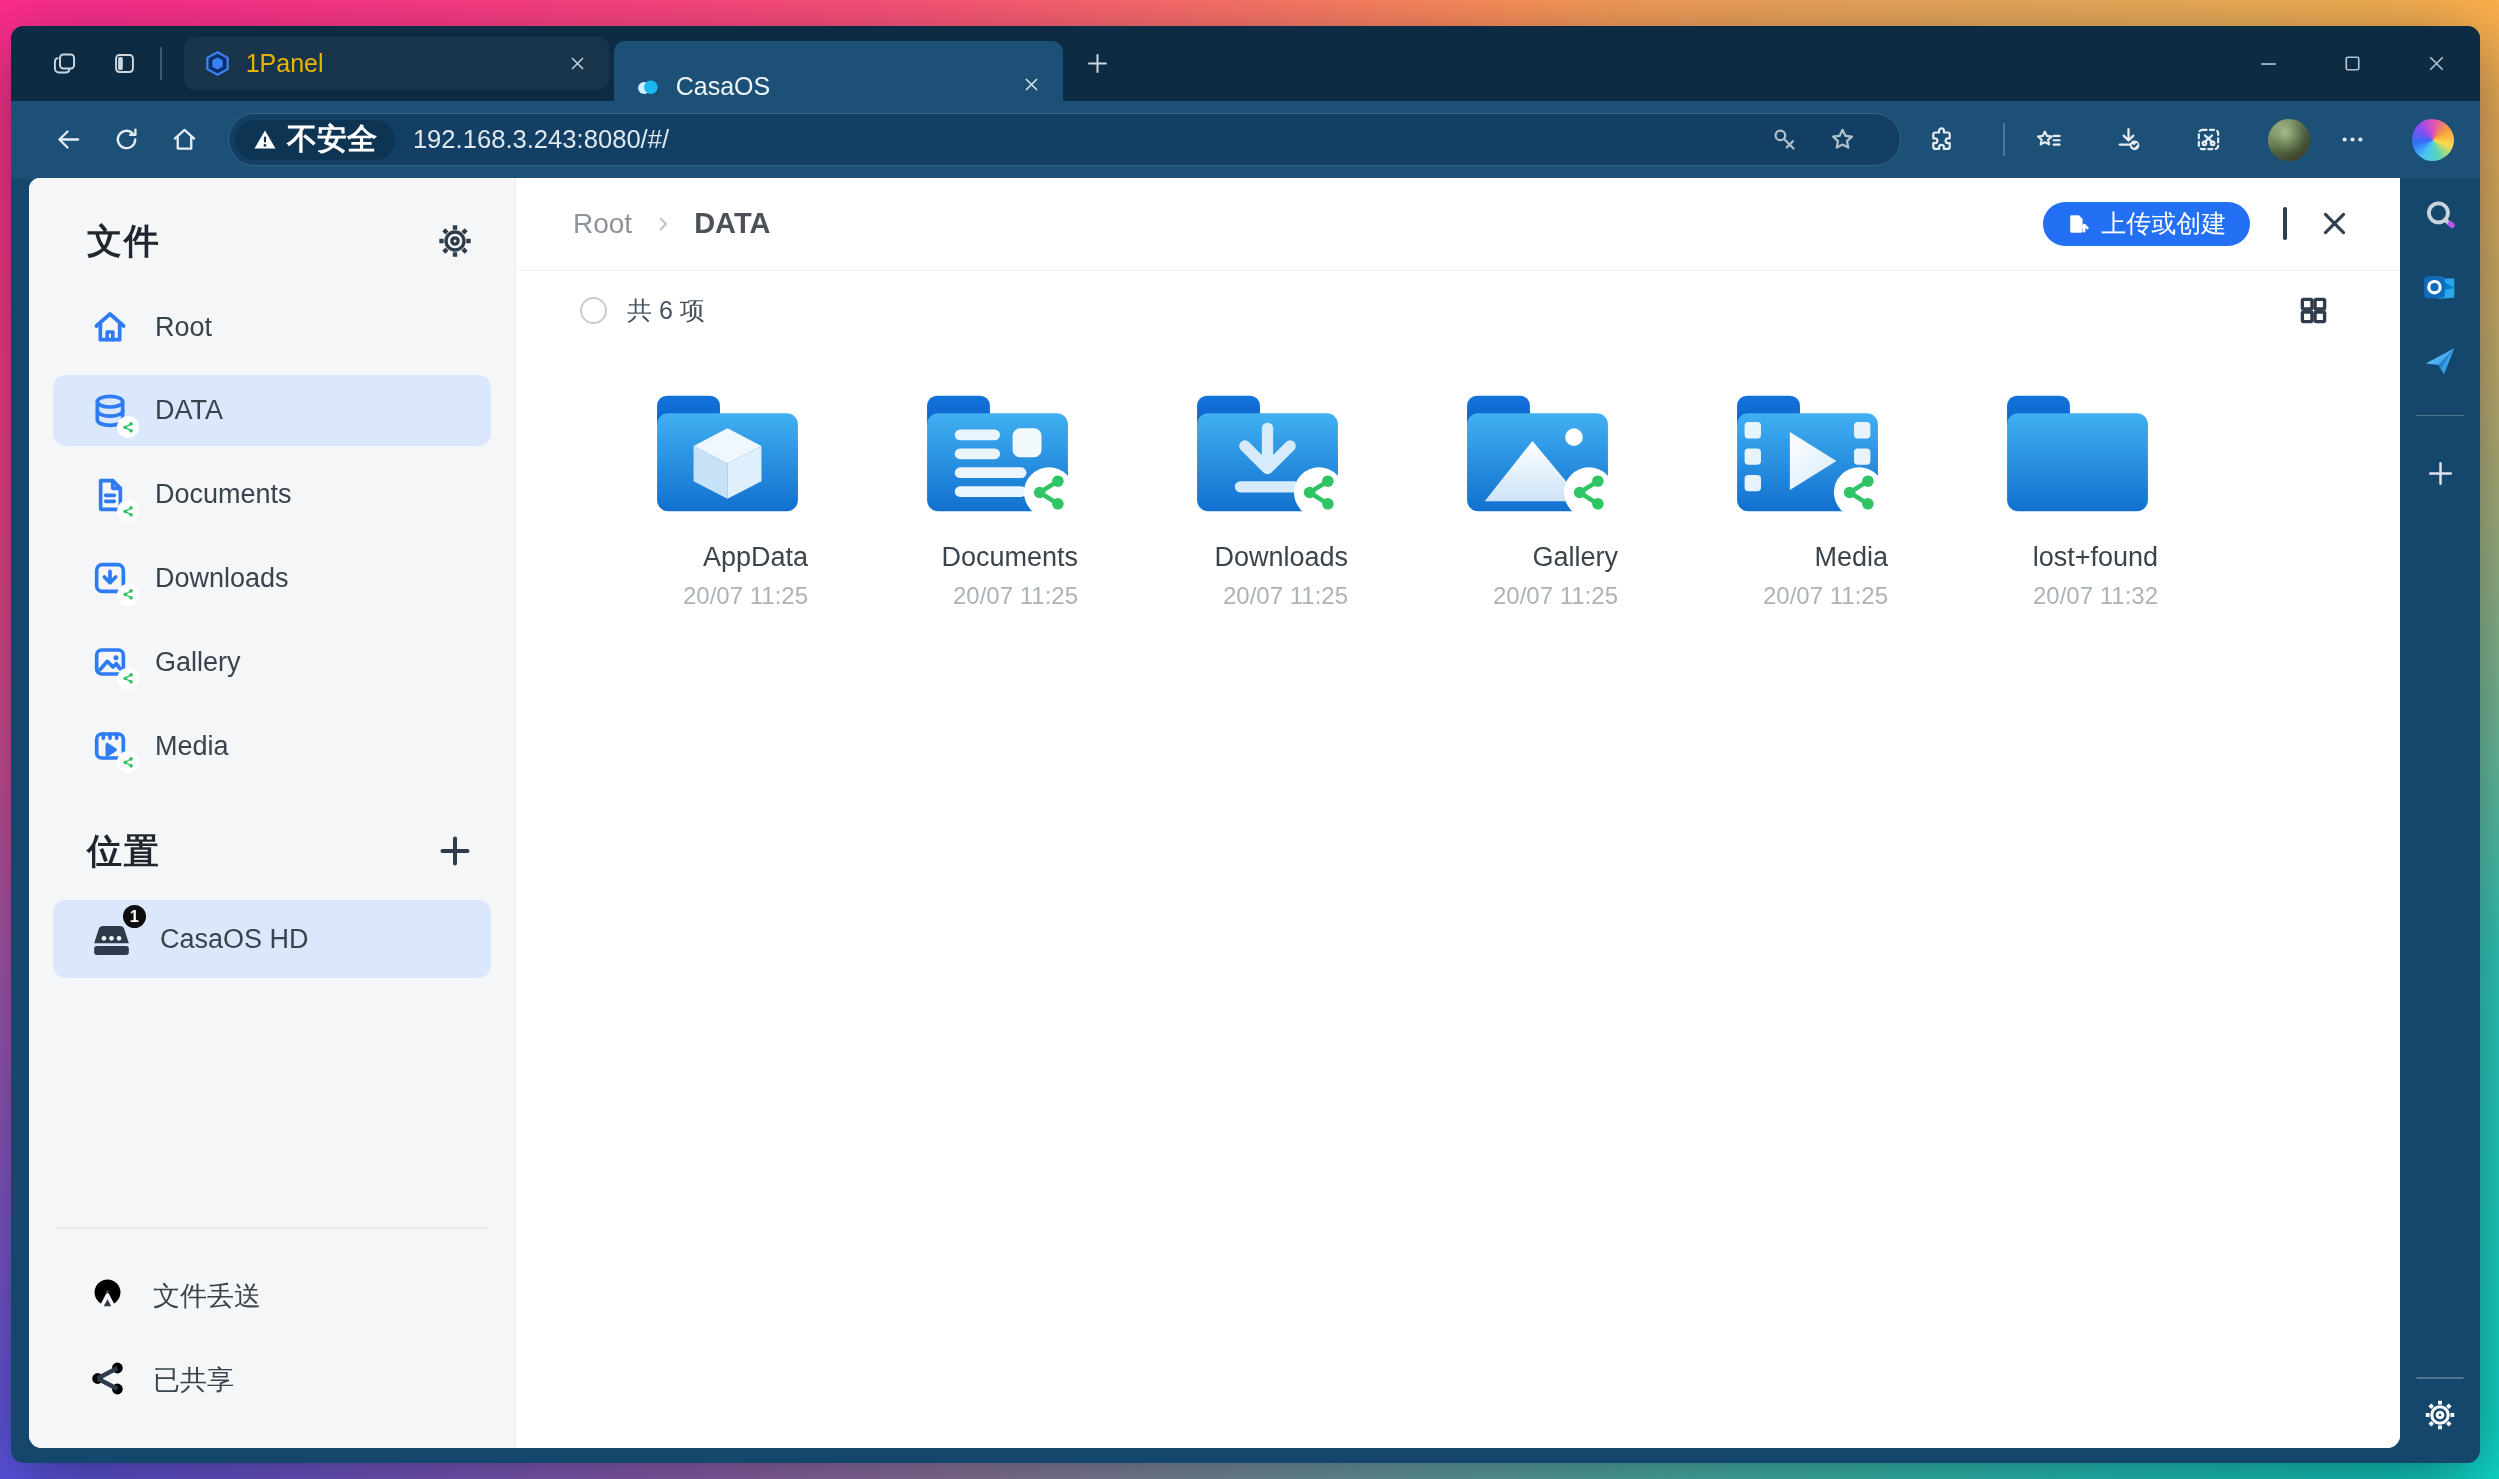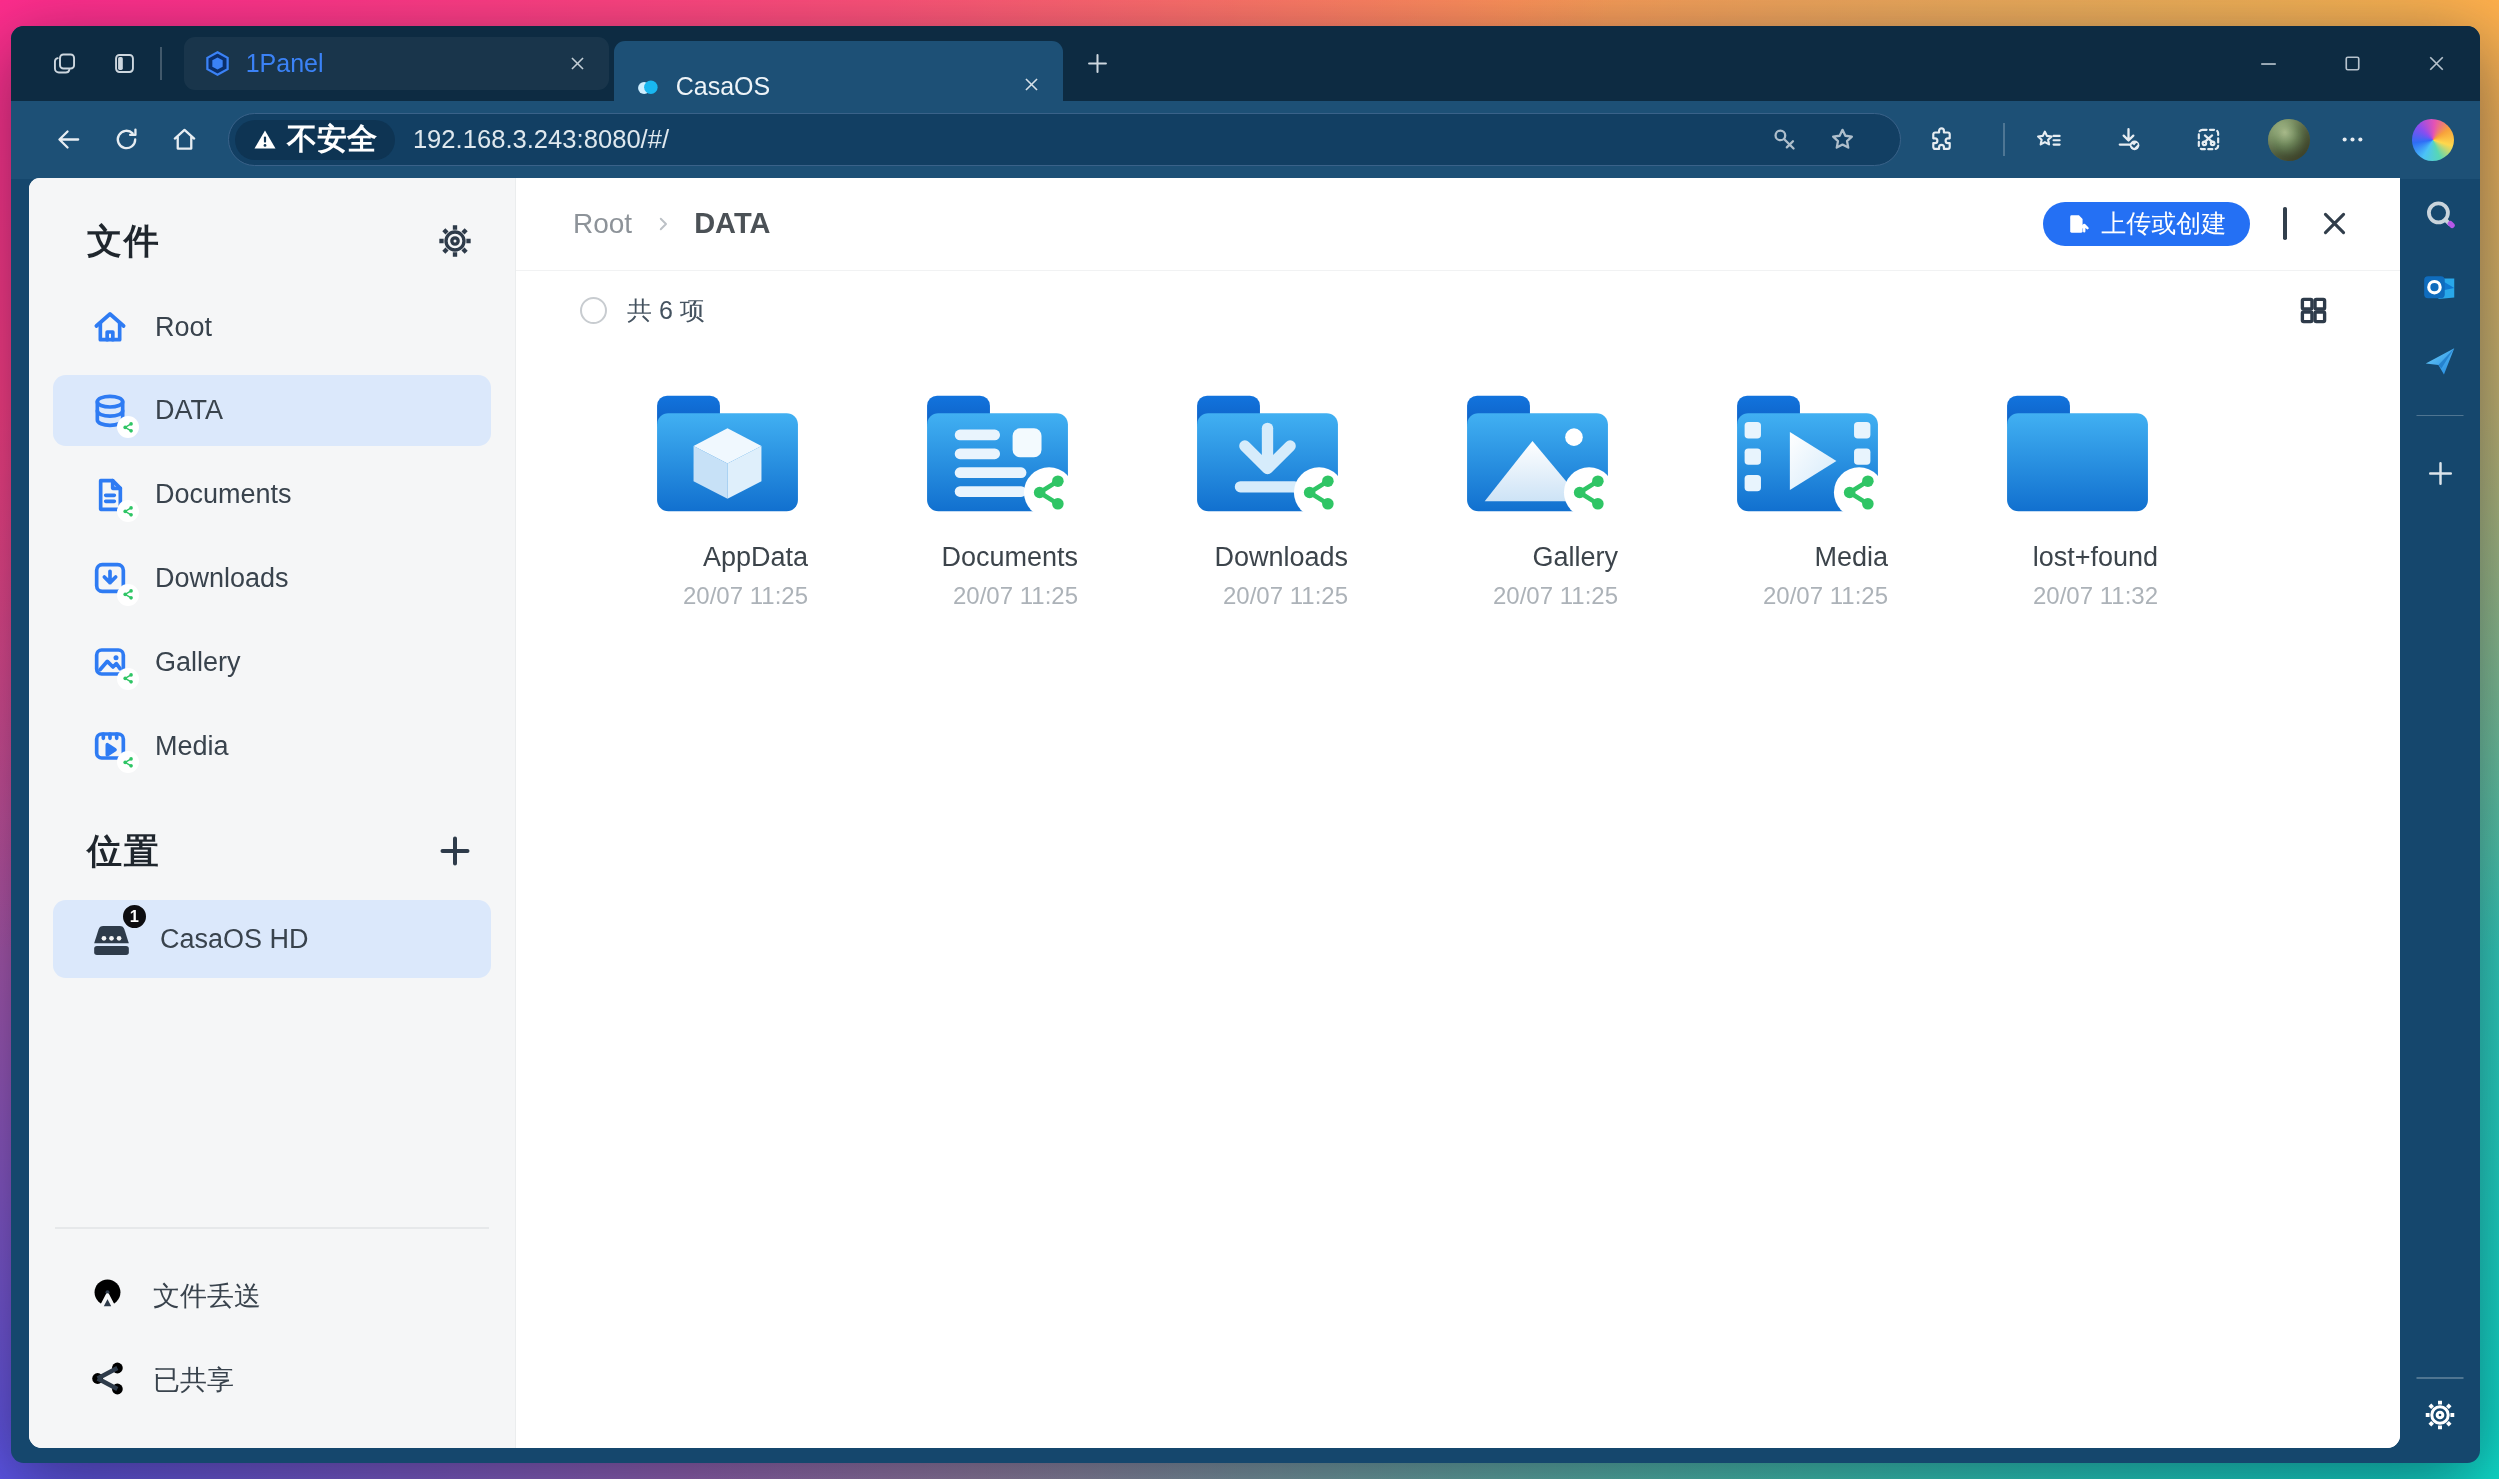--- a/index.html
+++ b/index.html
@@ -21,21 +21,21 @@
   .chromebtn { width:40px; height:40px; border:none; background:transparent; display:flex;
     align-items:center; justify-content:center; border-radius:7.3px; flex:none; cursor:pointer; }
   .chromebtn svg { width:27px; height:27px; }
   .vdiv { width:1.8px; height:33px; background:rgba(255,255,255,.22); margin:0 16.4px; flex:none; }
   .tab { height:53px; display:flex; align-items:center; border-radius:11px; flex:none;
     padding:0 14.6px 0 20px; cursor:pointer; }
   .tab.inactive { width:425px; background:rgba(255,255,255,.05); margin-left:5.5px; }
   .tab.active { width:449px; background:#1d5076; height:60px; align-self:flex-end;
     border-radius:11px 11px 0 0; margin-left:5px;align-items:flex-end; }
   .tab .fav { width:27px; height:27px; flex:none; display:flex; }
-  .tab .tlabel { margin-left:14.6px; font-size:25px; color:#3b82f6; }
+  .tab .tlabel { margin-left:14.6px; font-size:25px; color:#eab308; }
   .tab.active .tlabel { color:#eef4f8; }
   .tab .tclose { margin-left:auto; width:33px; height:33px; display:flex; align-items:center;
     justify-content:center; border-radius:6.4px; cursor:pointer; }
   .tab .tclose svg { width:19px; height:19px; }
   .winctl { margin-left:auto; margin-right:24px; display:flex; gap:44px; }
   .winctl .chromebtn svg { width:25px; height:25px; }
 
   
   .toolbar { position:absolute; left:0; top:75px; right:0; height:78px; background:#1d5076;
     display:flex; align-items:center; padding:0 25.6px 0 37px; }

